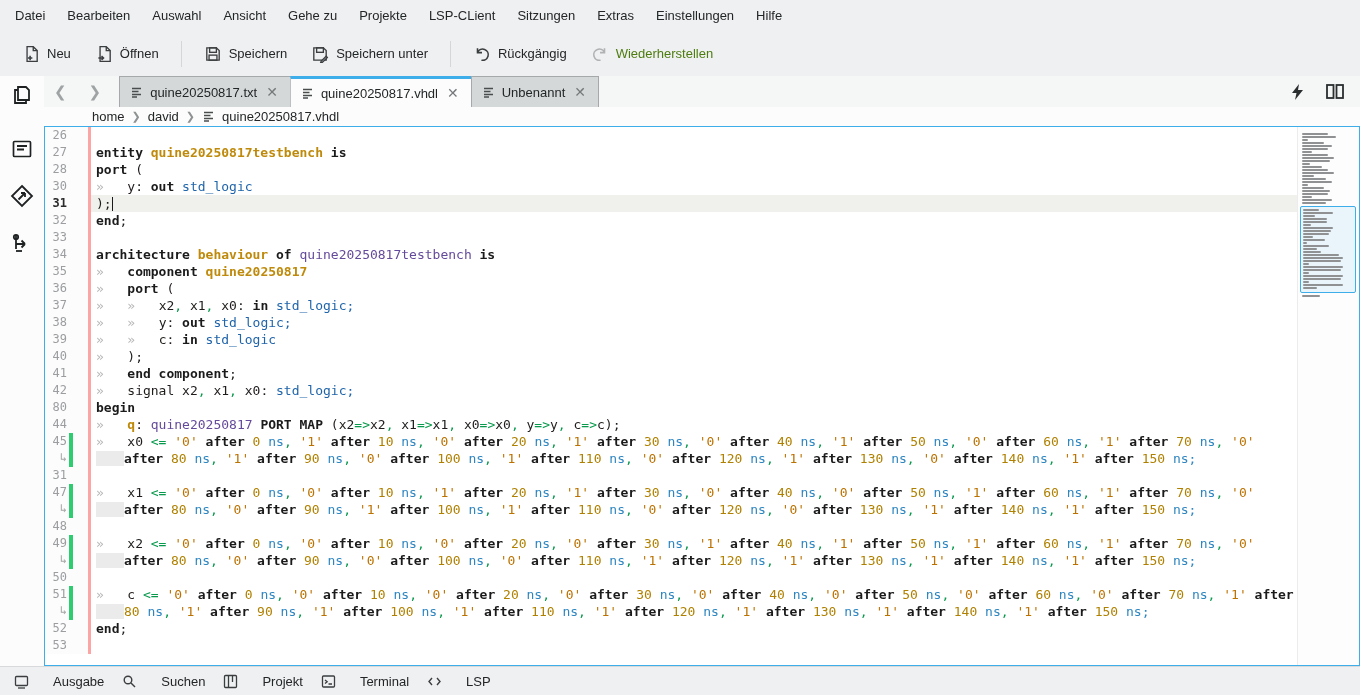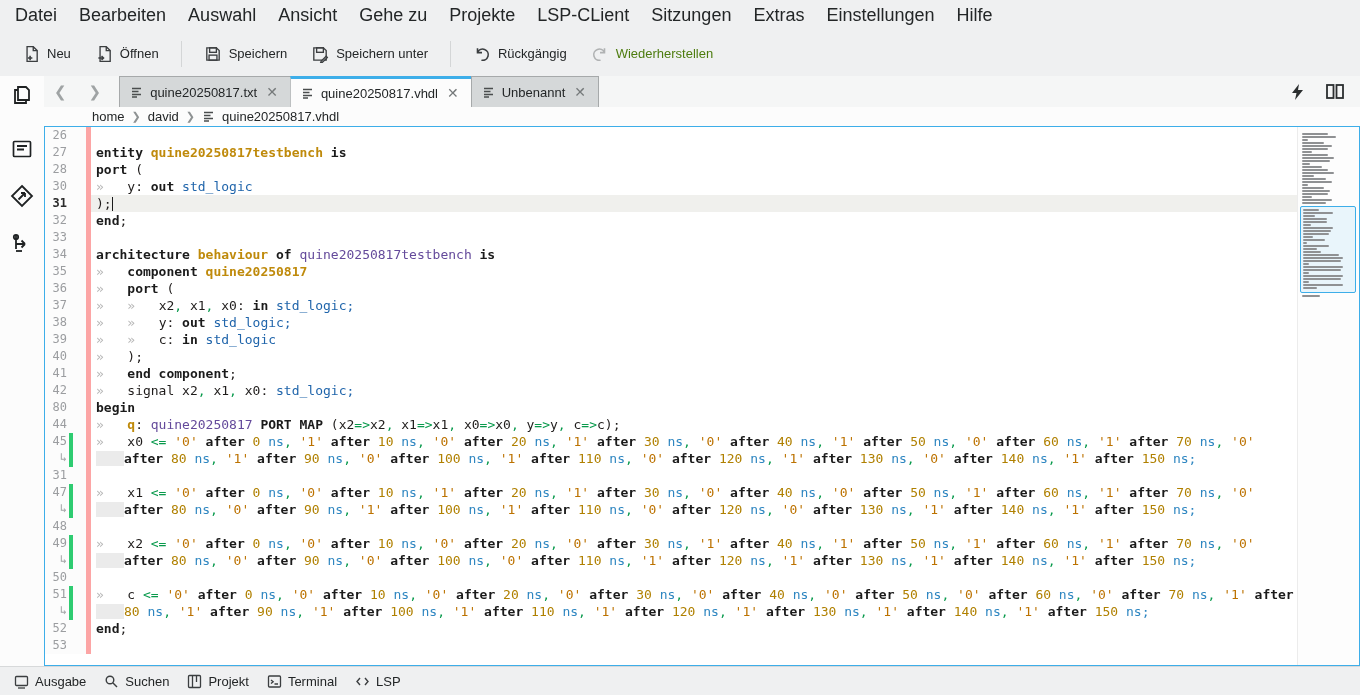--- a/index.html
+++ b/index.html
@@ -2,21 +2,21 @@
 <html><head>
 <meta charset="utf-8">
 <style>
   * { margin:0; padding:0; box-sizing:border-box; }
   html,body { width:1360px; height:695px; overflow:hidden; background:#fcfcfc;
               font-family:"Liberation Sans", sans-serif; color:#232627; }
   .window { width:1360px; height:695px; display:flex; flex-direction:column; }
 
   
   .menubar { height:31px; background:#eff0f1; display:flex; align-items:center;
-             padding-left:4px; font-size:18px; flex:0 0 auto; }
+             padding-left:4px; font-size:13px; flex:0 0 auto; }
   .menu-item { padding:0 11px; line-height:31px; cursor:default; }
 
   
   .toolbar { height:45px; background:#eff0f1; display:flex; align-items:center;
              padding-left:10px; font-size:13px; flex:0 0 auto;text-align:right; }
   .tbtn { display:flex; align-items:center; gap:7px; padding:7px 12px; border-radius:3px; }
   .tbtn.disabled { color:#4d7c0f; }
   .tsep { width:1px; height:26px; background:#d4d6d7; margin:0 10px; }
 
   
@@ -43,21 +43,21 @@
                 padding-left:48px; font-size:13px; gap:7px; flex:0 0 auto; }
   .crumb-sep { color:#8e9293; font-size:11px; }
 
   
   .editor-wrap { flex:1 1 auto; display:flex; border:1px solid #3daee9; min-height:0;
                  background:#ffffff; }
   .editor { flex:1 1 auto; overflow:hidden; font-family:"DejaVu Sans Mono", monospace;
             font-size:13px; }
   .row { display:flex; height:17px; line-height:17px; white-space:pre; }
   .gutter { width:46px; flex:0 0 auto; display:flex; background:#fcfcfc;
-            border-right:5px solid #fca5a5; }
+            border-right:3px solid #fca5a5; }
   .lnum { width:22px; text-align:right; color:#9b9da0; font-size:12px; line-height:17px; }
   .lnum.cur { color:#2b2b2b; font-weight:bold; }
   .chgbar { width:4px; margin-left:2px; }
   .chgbar.on { background:#2ecc71; }
   .codepart { flex:1 1 auto; padding-left:5px; }
   .row.currentline .codepart { background:#f0f0ed; }
 
   .kw   { color:#1b1b1b; font-weight:bold; }
   .txt  { color:#1f1c1b; }
   .type { color:#2065ab; }
@@ -77,21 +77,21 @@
   
   .minimap { width:62px; flex:0 0 auto; background:#fdfdfd; border-left:1px solid #ececec;
              padding:6px 6px 0 4px; }
   .mm-bar { height:2px; margin-bottom:1px; background:#8f9193; border-radius:1px; }
   .mm-view { border:1px solid #3daee9; background:rgba(61,174,233,0.10); padding:2px 2px;
              margin:2px -3px 2px -2px; border-radius:2px; }
 
   
   .statusbar { height:29px; background:#eff0f1; border-top:1px solid #d7d9da; display:flex;
                align-items:center; font-size:13px; padding:0 14px 0 8px; flex:0 0 auto; }
-  .sitem { display:flex; align-items:center; gap:6px; padding:0 12px 0 6px; }
+  .sitem { display:flex; align-items:center; gap:24px; padding:0 12px 0 6px; }
   .statspacer { flex:1 1 auto; }
   .sval { padding-left:26px; }
 
   svg { display:block; }
 </style>
 </head>
 <body>
 
 <div class="window">
   <div class="menubar" id="menubar">

